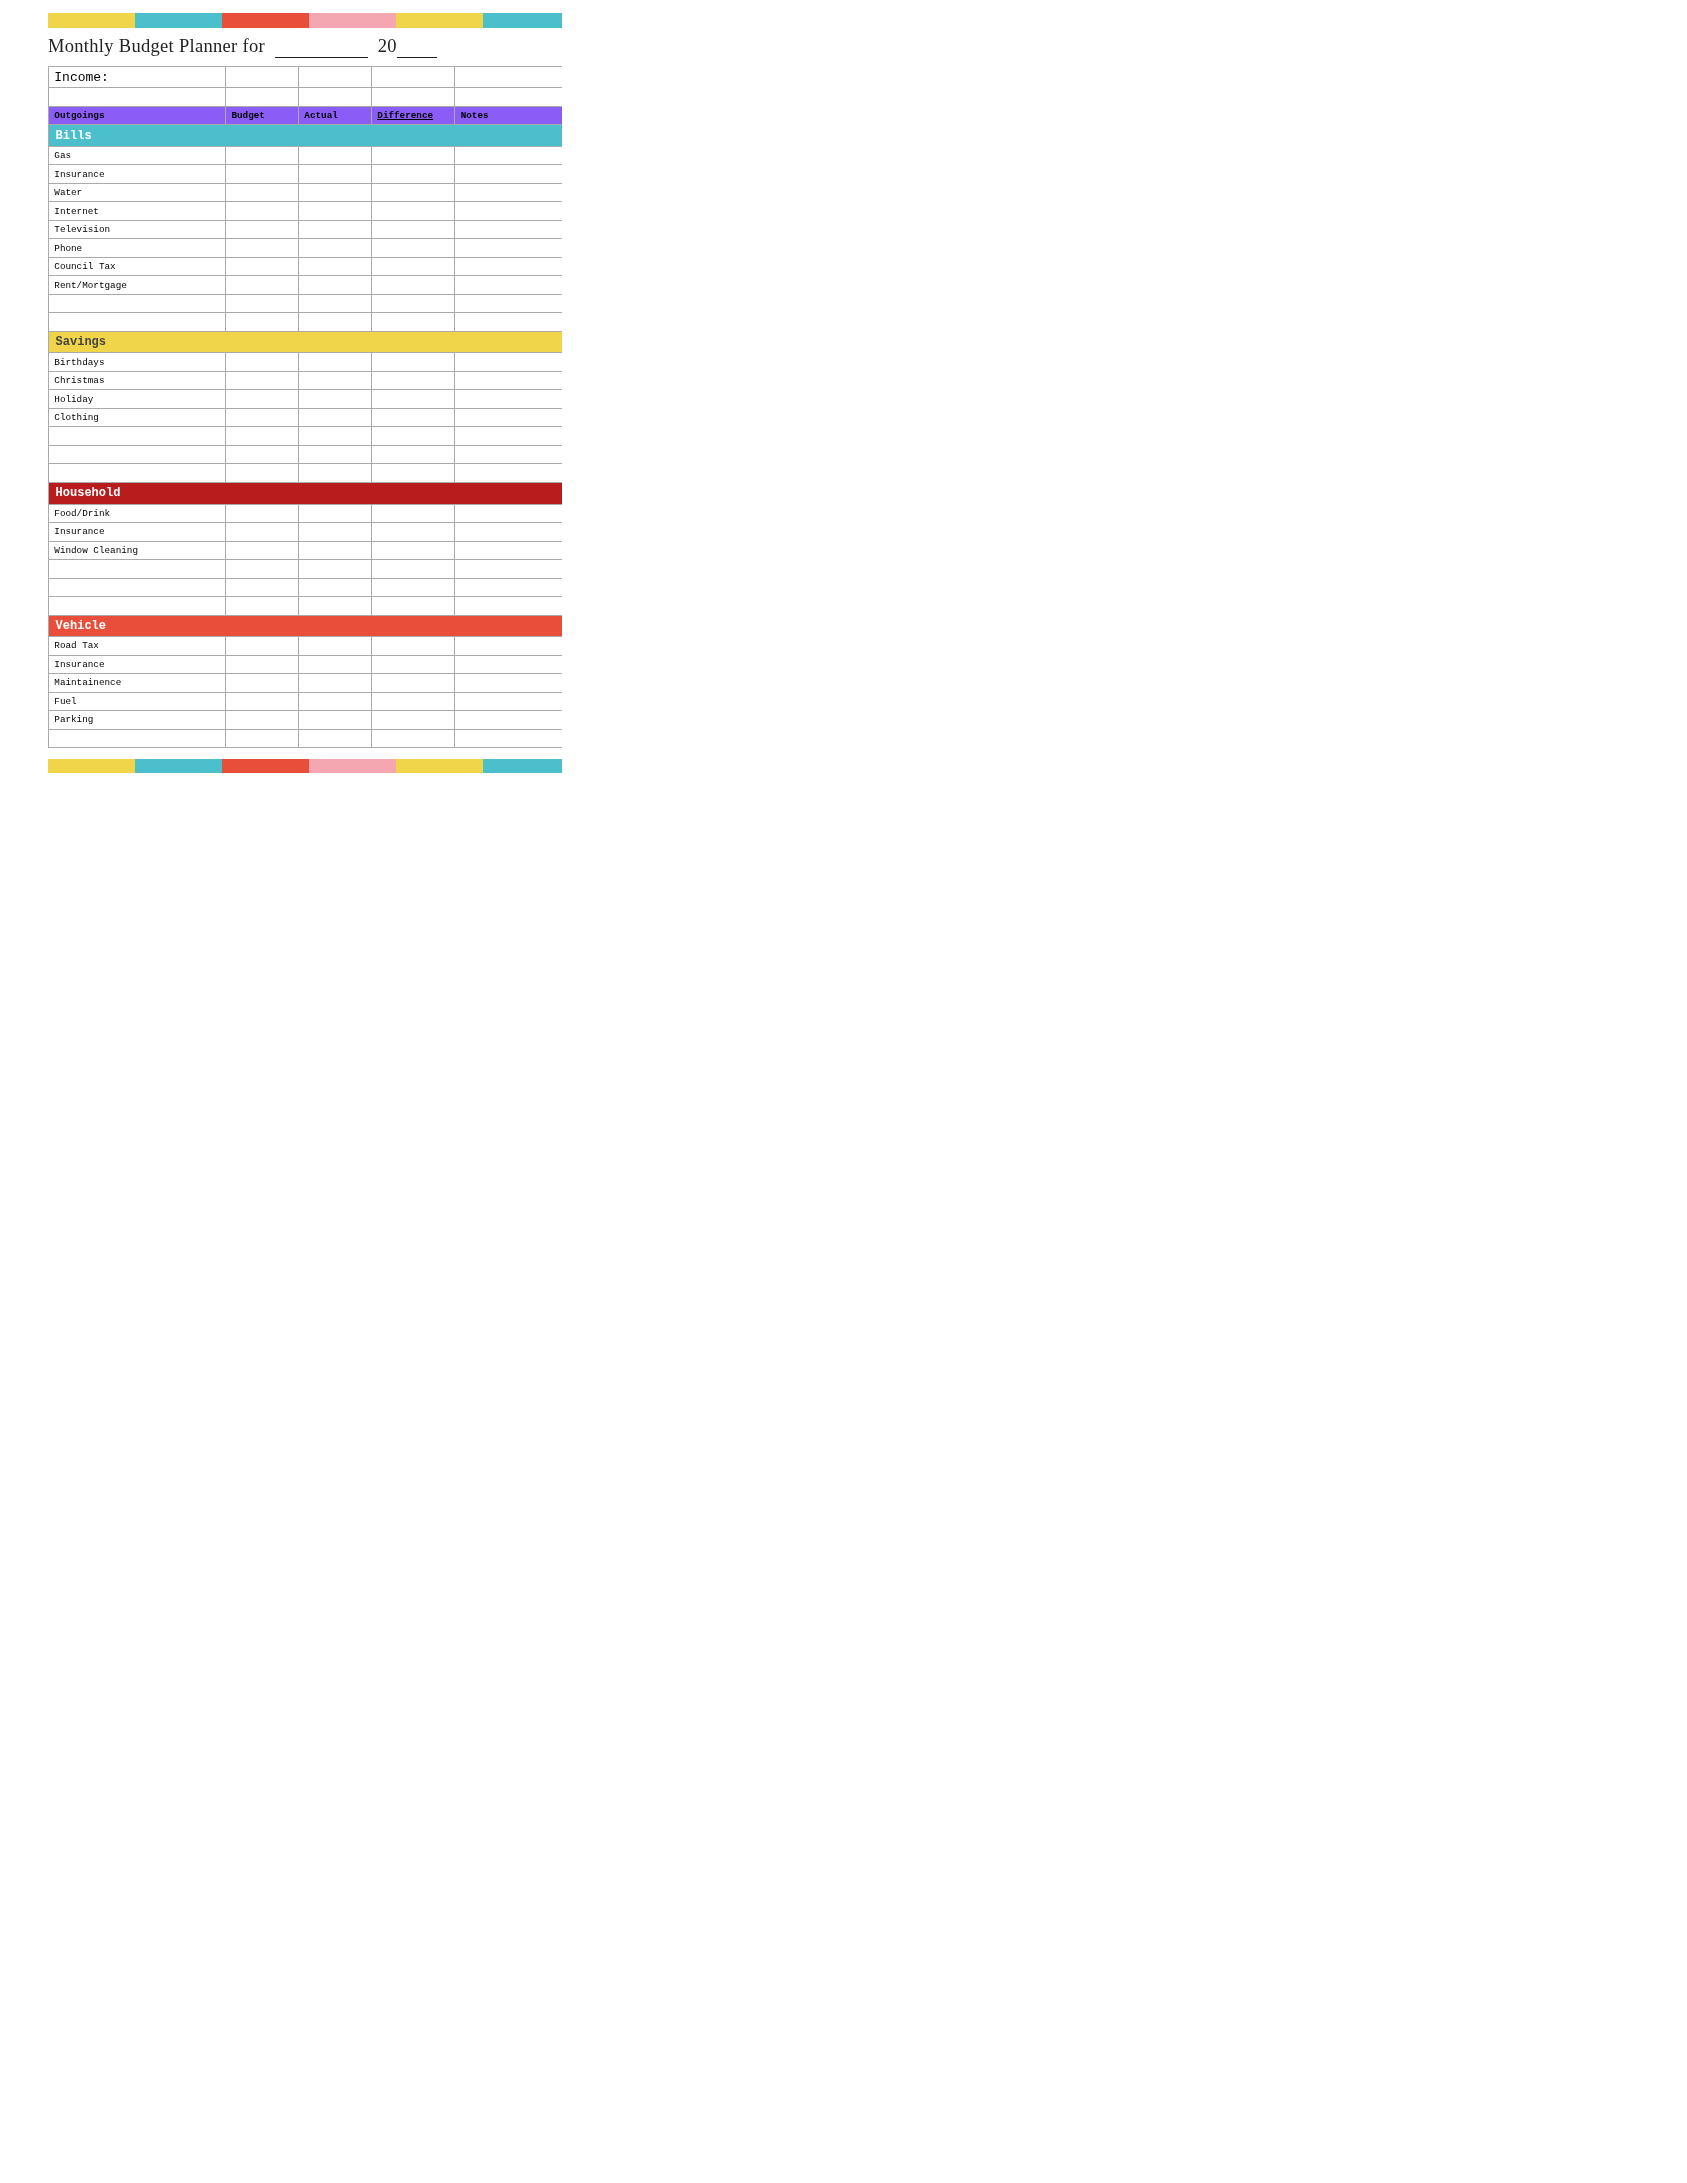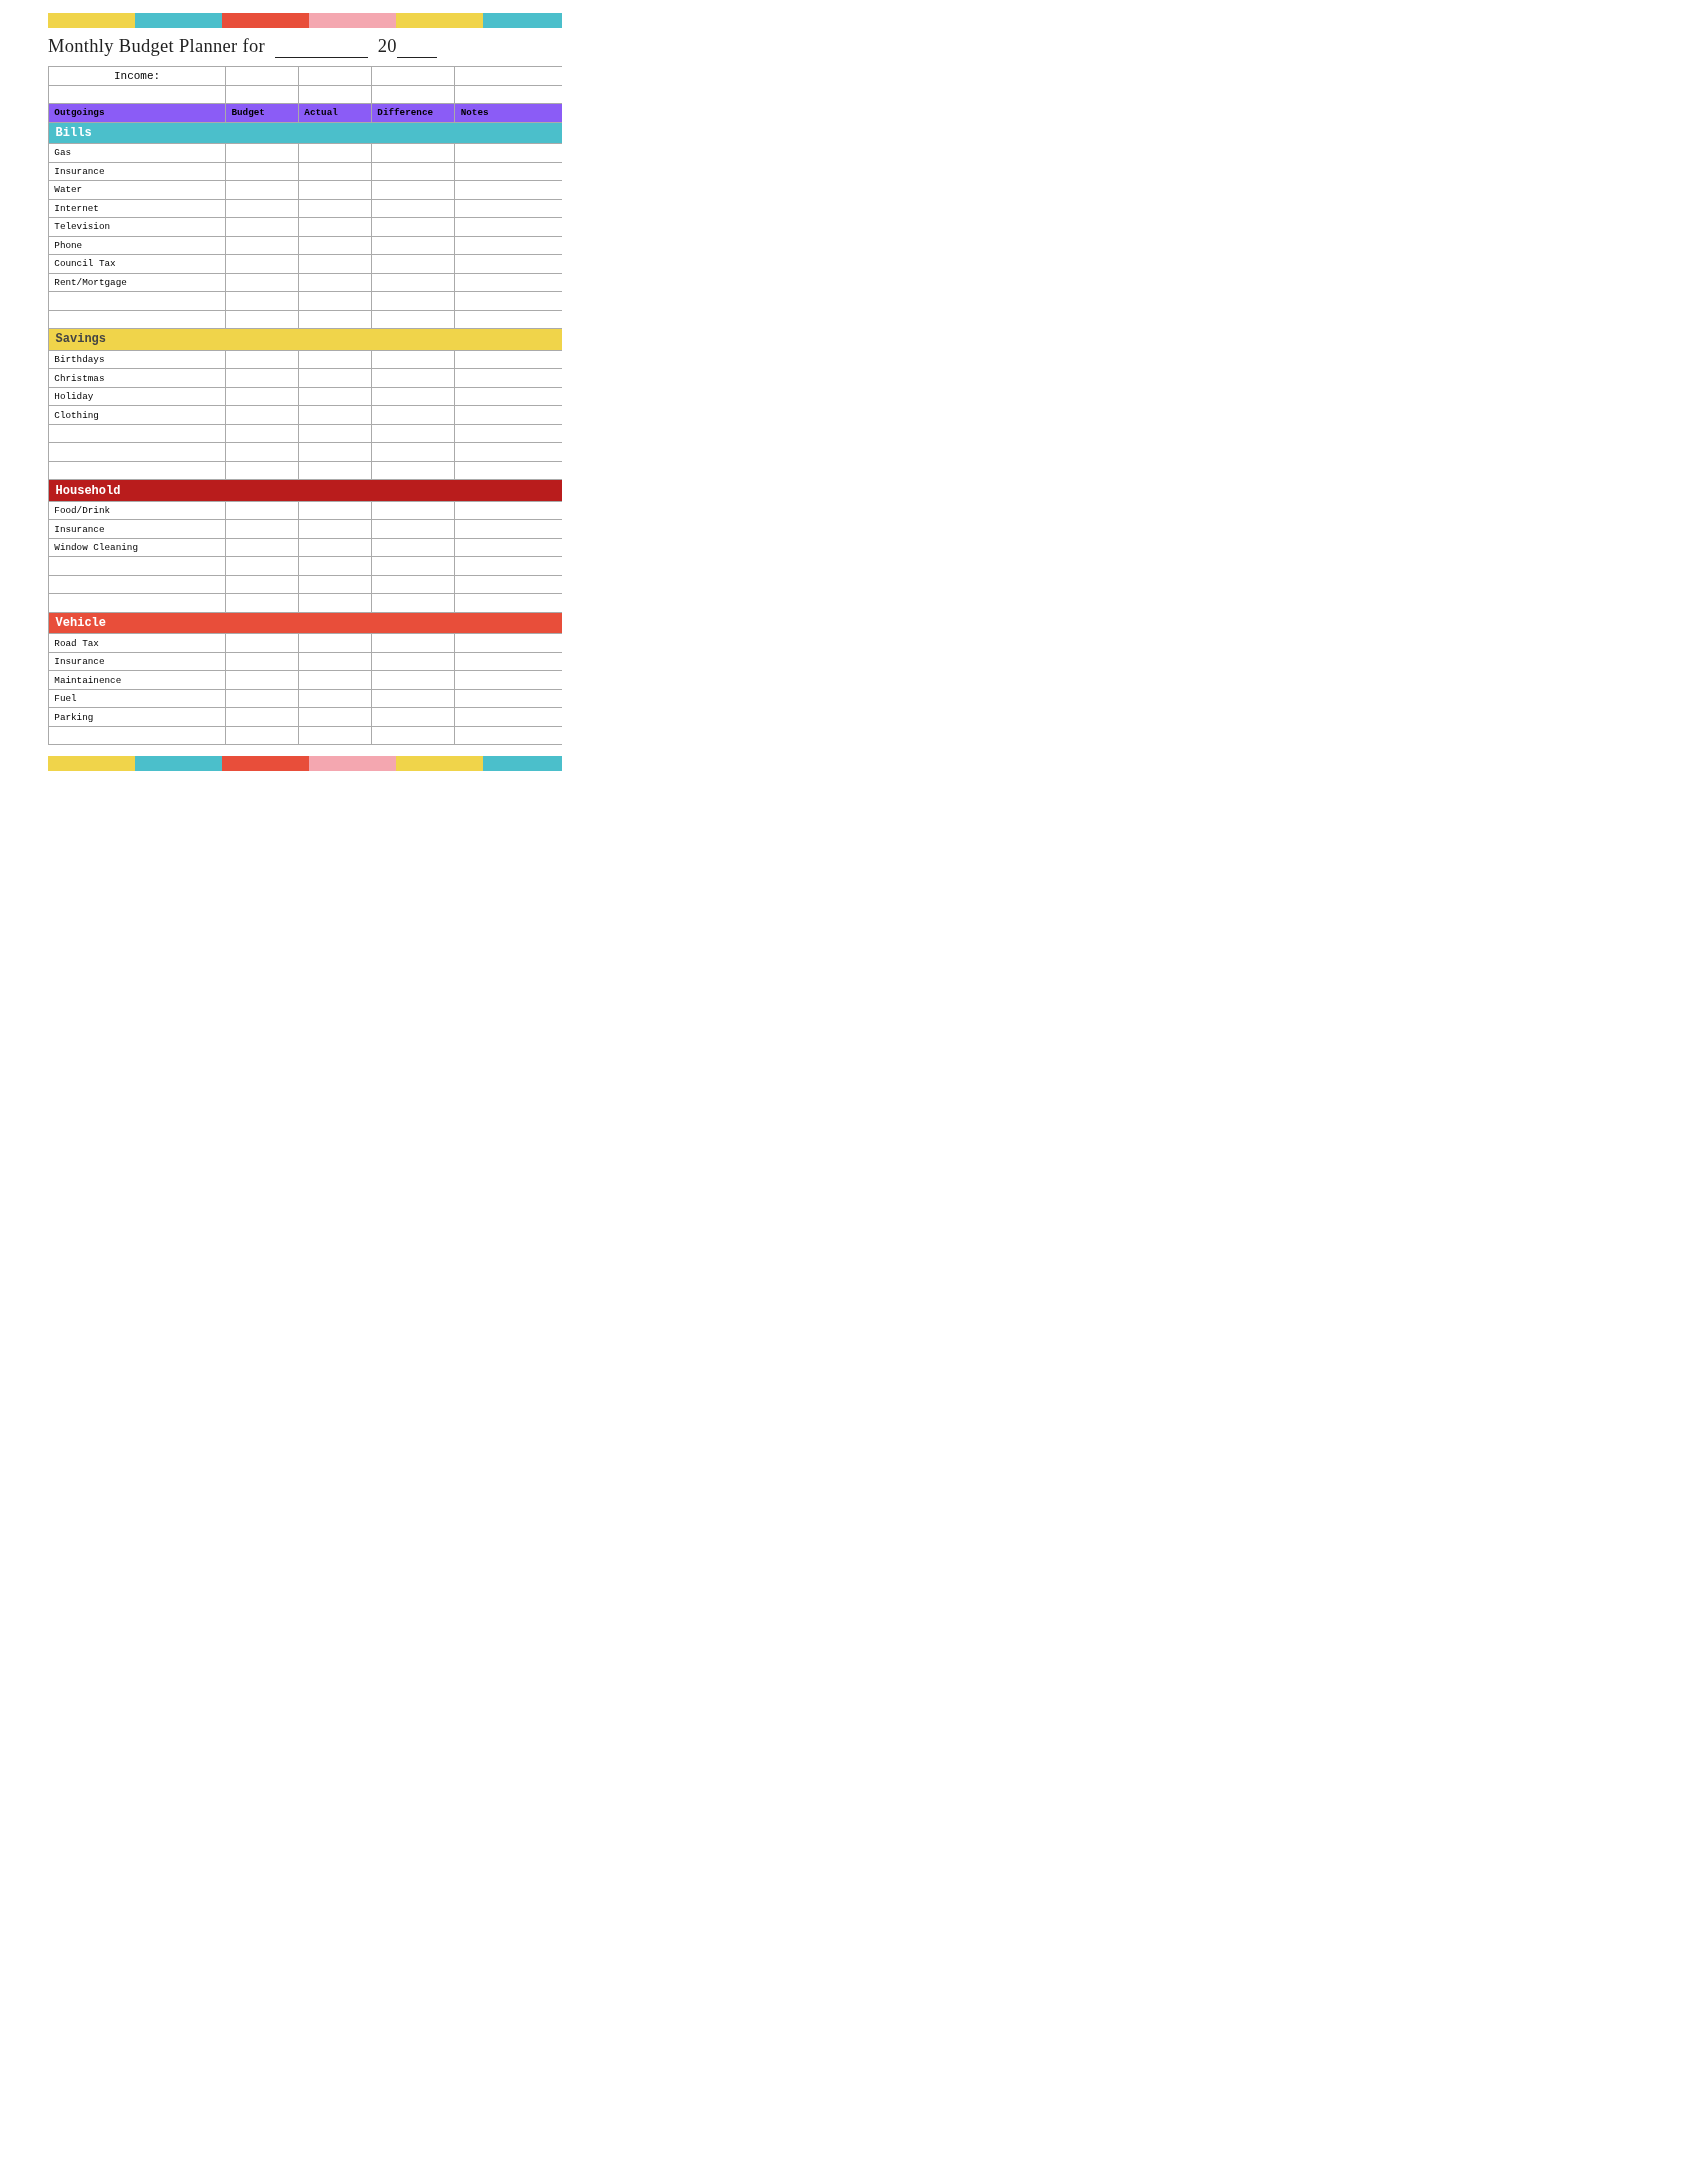--- a/index.html
+++ b/index.html
@@ -60,34 +60,33 @@
 
     .budget-table td {
       border: 0.7px solid #aaa;
       padding: 2.6px 5.3px;
       height: 18.5px;
     }
 
     .budget-table .col-label { width: 34%; }
     .budget-table .col-budget { width: 14%; }
     .budget-table .col-actual { width: 14%; }
-    .budget-table .col-diff   { width: 16%; }
+    .budget-table .col-diff   { width: 16%; text-decoration: underline; }
     .budget-table .col-notes  { width: 22%; }
 
     .header-row td {
       background: #8b5cf6;
       font-weight: bold;
       font-size: 9.3px;
       border: 0.7px solid #aaa;
     }
 
     .income-row td {
       background: #fff;
-      font-size: 11px;
-      text-align: center;
+      font-size: 13px;
     }
 
     .empty-row td {
       height: 18.5px;
       background: #fff;
     }
 
     .category-header td {
       font-weight: bold;
       font-size: 12px;

